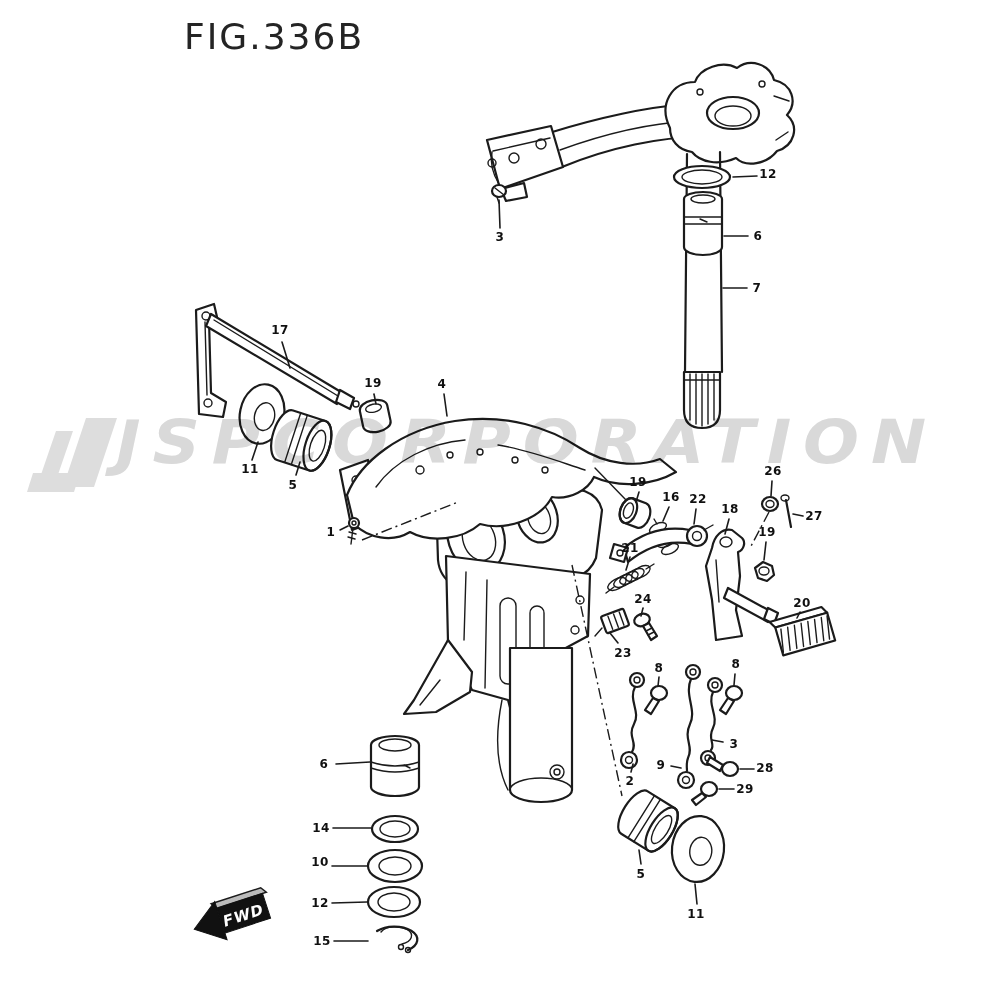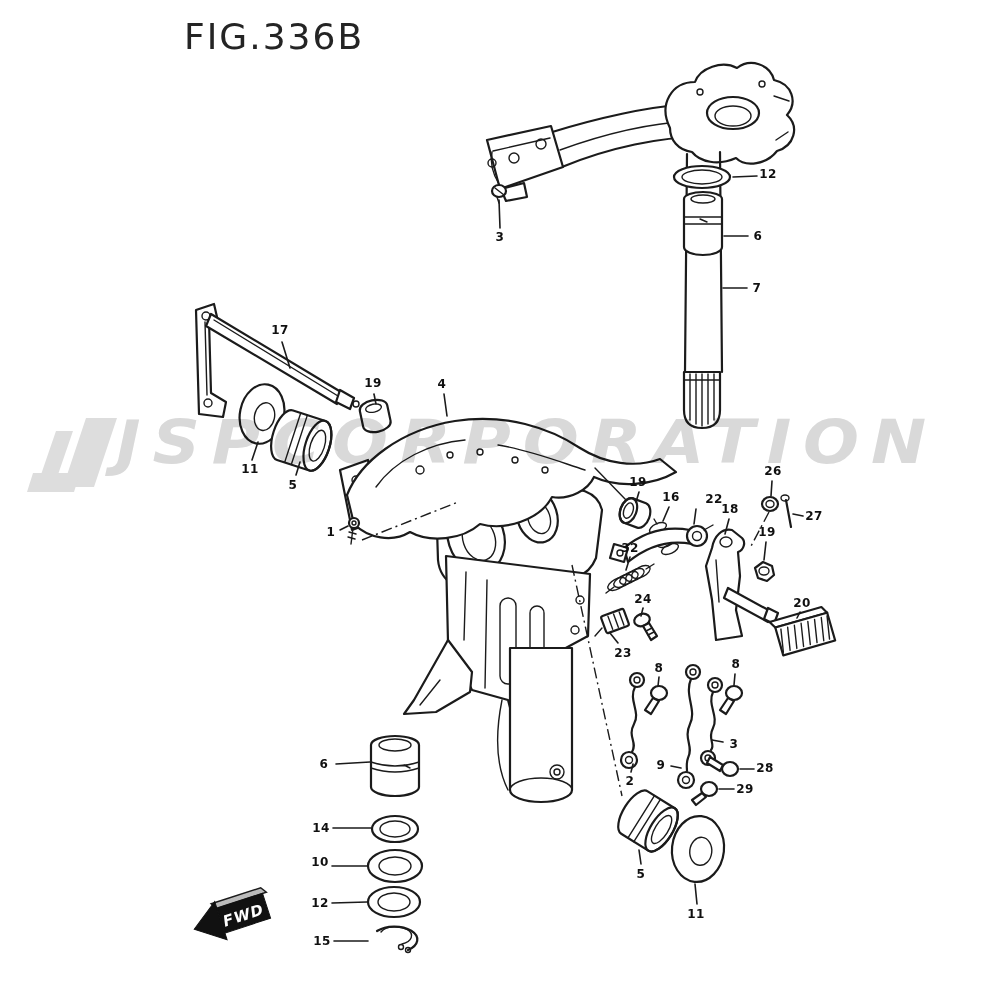--- a/index.html
+++ b/index.html
@@ -333,26 +333,26 @@
   <div class="plabel" style="left:757px;top:288px">7</div>
   <div class="plabel" style="left:500px;top:237px">3</div>
   <div class="plabel" style="left:280px;top:330px">17</div>
   <div class="plabel" style="left:373px;top:383px">19</div>
   <div class="plabel" style="left:442px;top:384px">4</div>
   <div class="plabel" style="left:250px;top:469px">11</div>
   <div class="plabel" style="left:293px;top:485px">5</div>
   <div class="plabel" style="left:331px;top:532px">1</div>
   <div class="plabel" style="left:638px;top:482px">19</div>
   <div class="plabel" style="left:671px;top:497px">16</div>
-  <div class="plabel" style="left:714px;top:499px">22</div>
+  <div class="plabel" style="left:698px;top:499px">22</div>
   <div class="plabel" style="left:730px;top:509px">18</div>
   <div class="plabel" style="left:773px;top:471px">26</div>
   <div class="plabel" style="left:814px;top:516px">27</div>
   <div class="plabel" style="left:767px;top:532px">19</div>
-  <div class="plabel" style="left:630px;top:548px">32</div>
+  <div class="plabel" style="left:630px;top:548px">21</div>
   <div class="plabel" style="left:643px;top:599px">24</div>
   <div class="plabel" style="left:623px;top:653px">23</div>
   <div class="plabel" style="left:802px;top:603px">20</div>
   <div class="plabel" style="left:659px;top:668px">8</div>
   <div class="plabel" style="left:736px;top:664px">8</div>
   <div class="plabel" style="left:734px;top:744px">3</div>
   <div class="plabel" style="left:661px;top:765px">9</div>
   <div class="plabel" style="left:765px;top:768px">28</div>
   <div class="plabel" style="left:630px;top:781px">2</div>
   <div class="plabel" style="left:745px;top:789px">29</div>

